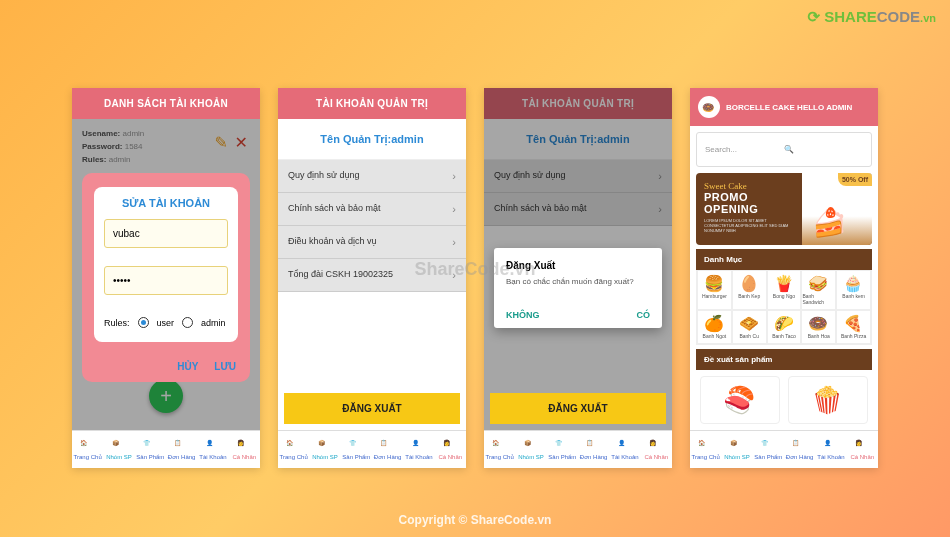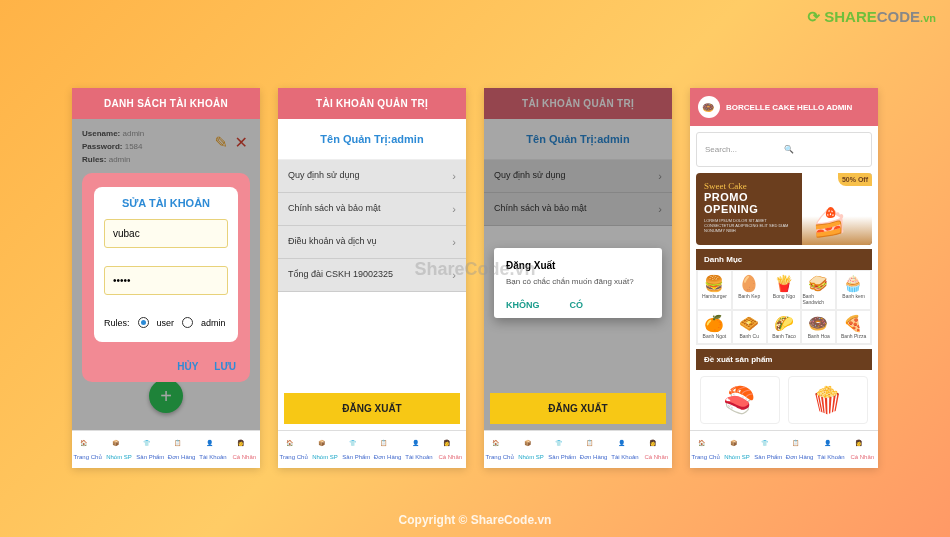--- a/index.html
+++ b/index.html
@@ -30,22 +30,22 @@
 .radio{width:11px;height:11px;border:1.5px solid #333;border-radius:50%;display:inline-block;position:relative}
 .radio.checked::after{content:"";position:absolute;inset:2px;background:#2d8bd6;border-radius:50%}
 .modal-actions{position:absolute;bottom:10px;right:14px;display:flex;gap:16px;font-size:10px;font-weight:bold;color:#2d8bd6}
 .fab{position:absolute;bottom:48px;left:50%;transform:translateX(-50%);width:34px;height:34px;border-radius:50%;background:#2ec958;color:#fff;display:flex;align-items:center;justify-content:center;font-size:20px;box-shadow:0 2px 4px rgba(0,0,0,0.3)}
 .s2-sub{background:#fff;color:#2d8bd6;font-size:11px;font-weight:bold;text-align:center;padding:14px 0;border-bottom:1px solid #eee}
 .list-item{background:#e4e4e4;border-bottom:1px solid #ccc;padding:10px 10px;font-size:9px;color:#333;display:flex;justify-content:space-between;align-items:flex-start}
 .list-item .chev{color:#888;font-size:11px}
 .logout-btn{position:absolute;bottom:44px;left:6px;right:6px;background:#f7c815;color:#222;text-align:center;padding:10px;font-size:10px;font-weight:bold}
 .dialog{position:absolute;top:160px;left:10px;right:10px;background:#fff;border-radius:3px;padding:12px 12px 8px;box-shadow:0 4px 12px rgba(0,0,0,0.3)}
 .dialog-title{font-size:10px;font-weight:bold;margin-bottom:6px}
-.dialog-msg{font-size:8px;color:#555;margin-bottom:14px}
-.dialog-acts{display:flex;justify-content:flex-start;gap:30px;font-size:9px;font-weight:bold;color:#1a9c8c}
+.dialog-msg{font-size:8px;color:#555;margin-bottom:24px}
+.dialog-acts{display:flex;justify-content:space-between;gap:30px;font-size:9px;font-weight:bold;color:#1a9c8c}
 .s4-header{background:#e56b78;padding:8px;display:flex;align-items:center;gap:6px}
 .s4-logo{width:22px;height:22px;border-radius:50%;background:#fff;display:flex;align-items:center;justify-content:center;font-size:10px}
 .s4-title{color:#fff;font-size:8px;font-weight:bold}
 .search-bar{margin:6px;border:1px solid #ddd;border-radius:3px;padding:12px 8px;display:flex;align-items:center;font-size:8px;color:#999}
 .search-bar span{flex:1}
 .promo{margin:0 6px;height:72px;background:#6b3e1e;border-radius:4px;position:relative;overflow:hidden;display:flex}
 .promo-left{flex:1;padding:8px;color:#fff}
 .promo-script{font-family:cursive;color:#f7c04a;font-size:9px}
 .promo-h{font-size:11px;font-weight:bold;letter-spacing:0.5px;line-height:12px}
 .promo-small{font-size:4px;color:#ddd;margin-top:3px}

